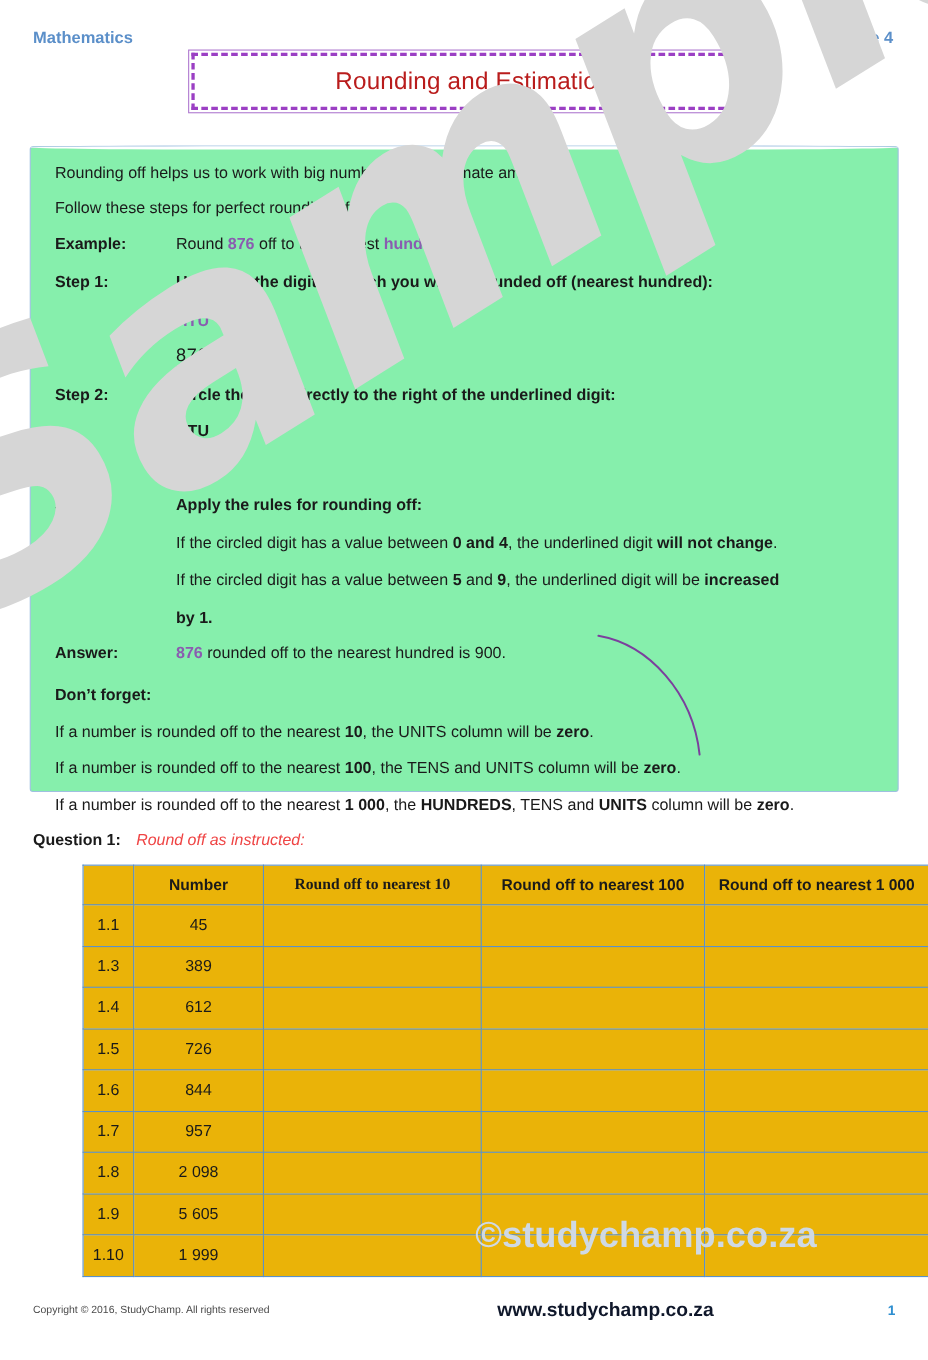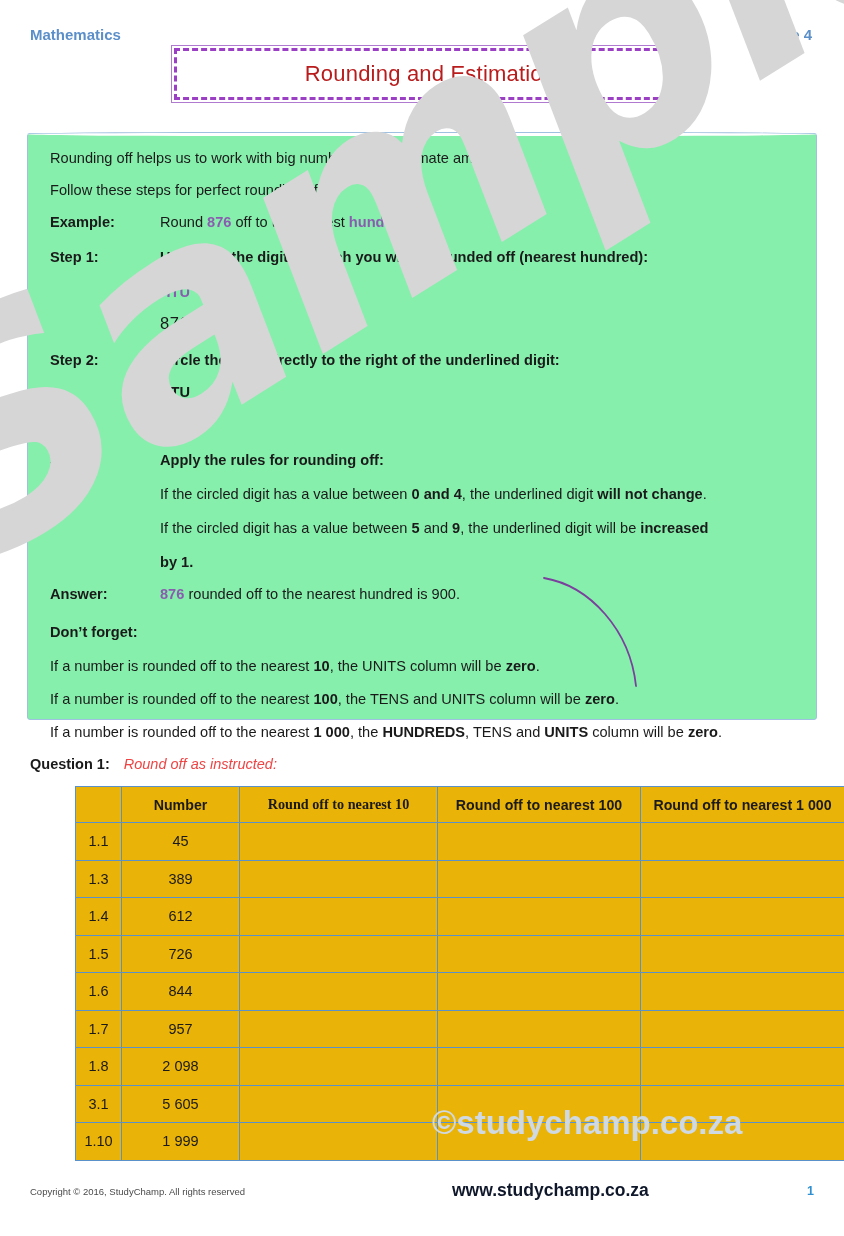--- a/index.html
+++ b/index.html
@@ -353,21 +353,21 @@
           <td class="col-c3 shaded"></td>
         </tr>
         <tr>
           <td class="idx">1.8</td>
           <td class="col-num numcell">2 098</td>
           <td class="col-c1"></td>
           <td class="col-c2"></td>
           <td class="col-c3"></td>
         </tr>
         <tr>
-          <td class="idx">3.1</td>
+          <td class="idx">1.9</td>
           <td class="col-num numcell">5 605</td>
           <td class="col-c1"></td>
           <td class="col-c2"></td>
           <td class="col-c3"></td>
         </tr>
         <tr>
           <td class="idx">1.10</td>
           <td class="col-num numcell">1 999</td>
           <td class="col-c1"></td>
           <td class="col-c2"></td>

